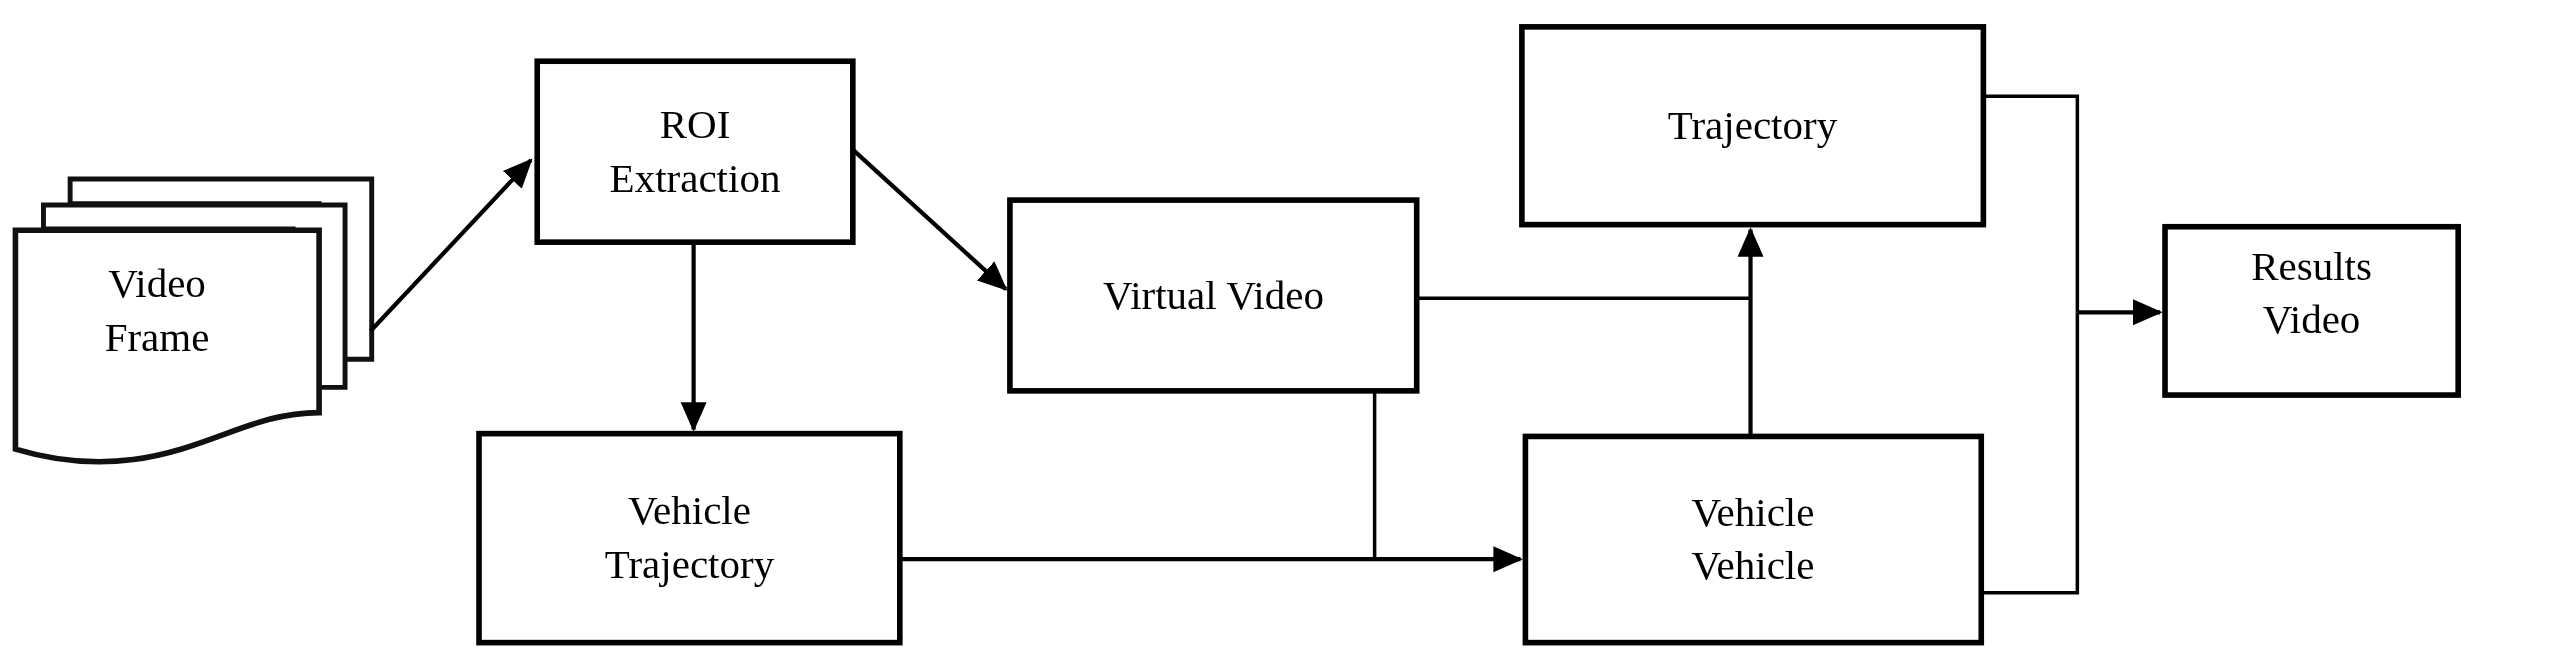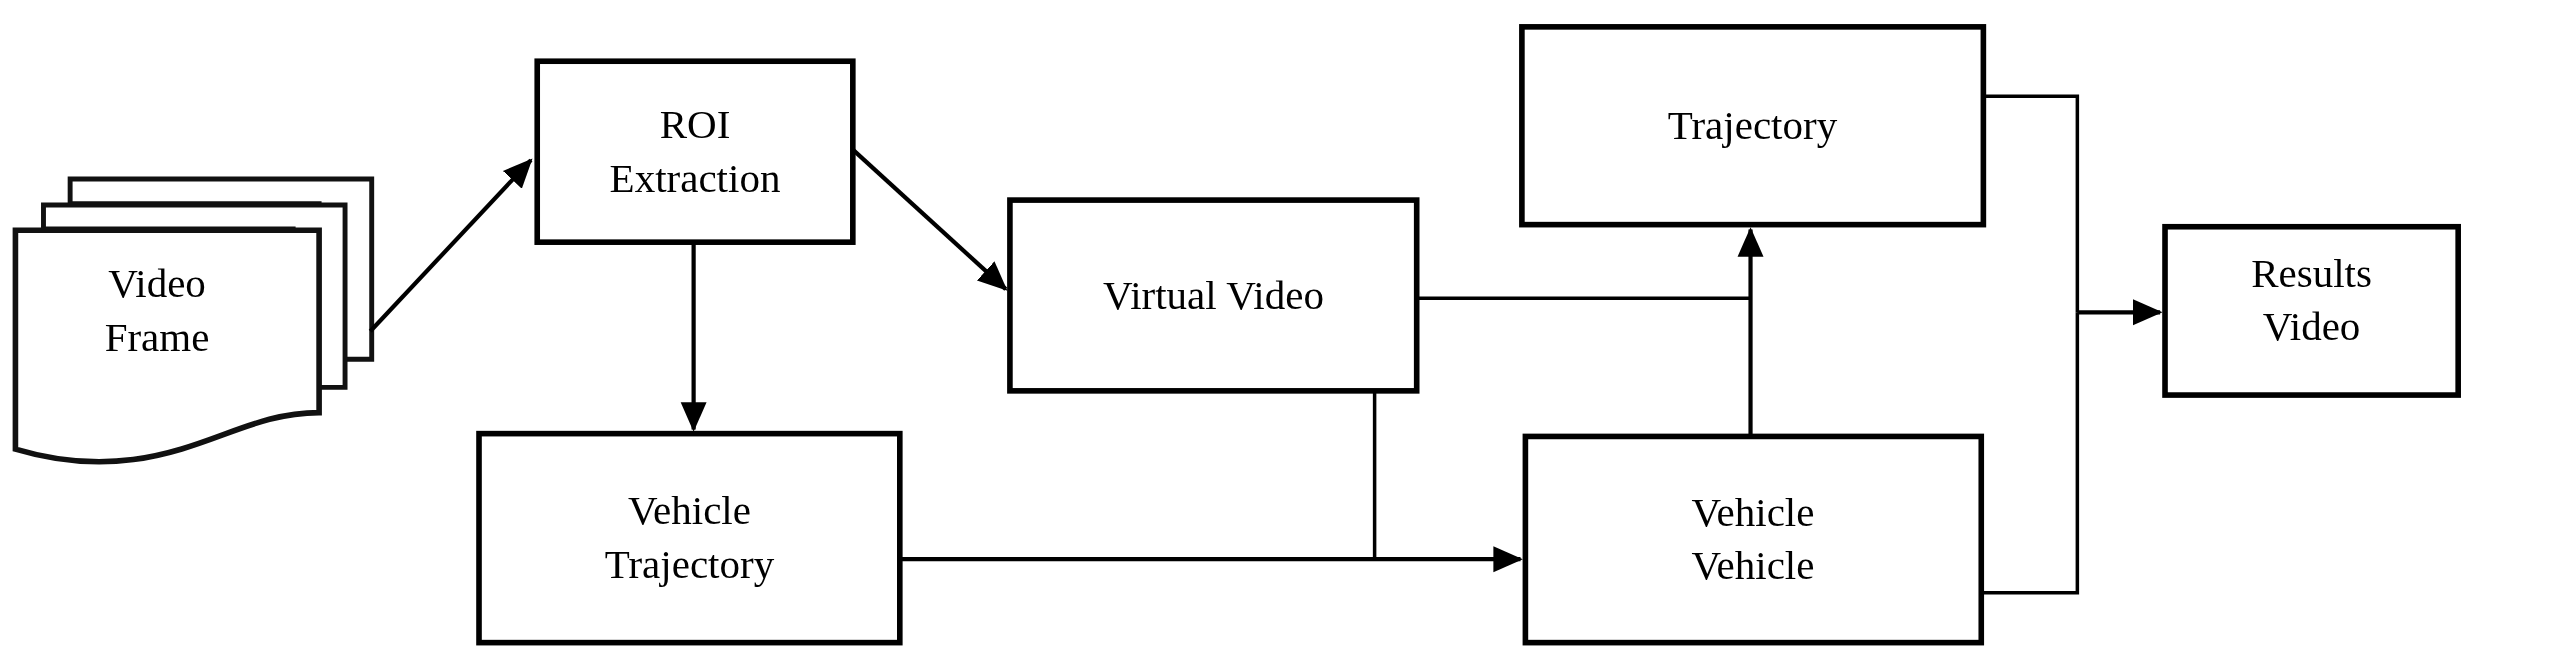--- a/index.html
+++ b/index.html
@@ -119,21 +119,21 @@
   </div>
 
   <div class="node-label" style="left:1010px; top:200px; width:407px; height:191px;">
     <span class="ln">Virtual Video</span>
   </div>
 
   <div class="node-label" style="left:1522px; top:27px; width:461px; height:198px;text-align:center;">
     <span class="ln">Trajectory</span>
   </div>
 
-  <div class="node-label" style="left:2165px; top:216px; width:293px; height:168px;">
+  <div class="node-label" style="left:2165px; top:209px; width:293px; height:168px;">
     <span class="ln">Results</span>
     <span class="ln">Video</span>
   </div>
 
   <div class="node-label" style="left:479px; top:433px; width:421px; height:209px;">
     <span class="ln">Vehicle</span>
     <span class="ln">Trajectory</span>
   </div>
 
   <div class="node-label" style="left:1525px; top:436px; width:456px; height:206px;">

